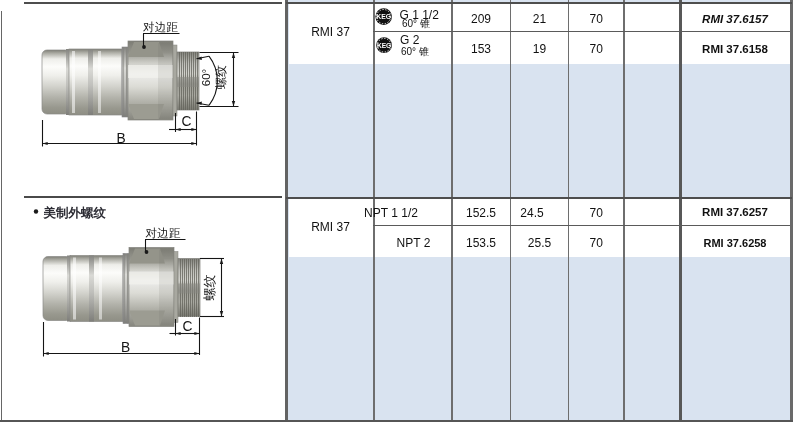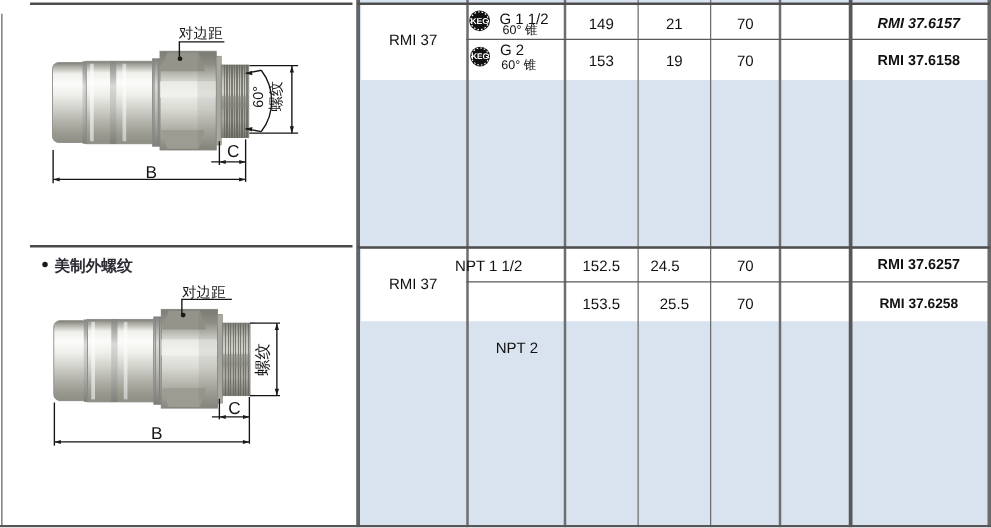--- a/index.html
+++ b/index.html
@@ -34,21 +34,21 @@
 
   <div class="l" style="left:0.5px;top:10.5px;width:1.5px;height:409.5px;background:#666;"></div>
   <div class="l" style="left:24px;top:2px;width:257.5px;height:1.5px;background:#4e4e4e;"></div>
   <div class="l" style="left:24px;top:196px;width:257.5px;height:1.6px;background:#4a4a4a;"></div>
 
   <div class="t" style="left:330.5px;top:31.5px;font-size:12px;">RMI 37</div>
   <div class="t" style="left:399.5px;top:14.5px;font-size:12px;transform:translate(0,-50%);">G 1 1/2</div>
   <div class="t" style="left:402px;top:23.8px;font-size:10px;transform:translate(0,-50%);">60° 锥</div>
   <div class="t" style="left:400px;top:40px;font-size:12px;transform:translate(0,-50%);">G 2</div>
   <div class="t" style="left:401px;top:52.3px;font-size:10px;transform:translate(0,-50%);">60° 锥</div>
-  <div class="t" style="left:481px;top:19px;font-size:12px;">149</div>
+  <div class="t" style="left:481px;top:19px;font-size:12px;">209</div>
   <div class="t" style="left:539.5px;top:19px;font-size:12px;">21</div>
   <div class="t" style="left:596.3px;top:19px;font-size:12px;">70</div>
   <div class="t" style="left:735px;top:19px;font-size:11.5px;font-weight:bold;font-style:italic;">RMI 37.6157</div>
   <div class="t" style="left:481px;top:48.9px;font-size:12px;">153</div>
   <div class="t" style="left:539.5px;top:48.9px;font-size:12px;">19</div>
   <div class="t" style="left:596.3px;top:48.9px;font-size:12px;">70</div>
   <div class="t" style="left:735px;top:48.9px;font-size:11.5px;font-weight:bold;">RMI 37.6158</div>
 
   <svg class="l" style="left:374px;top:7px;" width="20" height="48" viewBox="0 0 20 48">
     <circle cx="9.7" cy="9.6" r="8.3" fill="#111"></circle>
@@ -58,21 +58,21 @@
     <circle cx="10.1" cy="38.2" r="6.8" fill="none" stroke="#fff" stroke-width="0.9" stroke-dasharray="1.3 1.6"></circle>
     <text x="10.1" y="40.5" font-size="6.6" font-weight="bold" fill="#fff" text-anchor="middle" font-family="Liberation Sans">KEG</text>
   </svg>
 
   <div class="t" style="left:330.5px;top:227.3px;font-size:12px;">RMI 37</div>
   <div class="t" style="left:391px;top:212.5px;font-size:12px;">NPT 1 1/2</div>
   <div class="t" style="left:481px;top:212.5px;font-size:12px;">152.5</div>
   <div class="t" style="left:532px;top:212.5px;font-size:12px;">24.5</div>
   <div class="t" style="left:596.3px;top:212.5px;font-size:12px;">70</div>
   <div class="t" style="left:735px;top:212px;font-size:11.5px;font-weight:bold;">RMI 37.6257</div>
-  <div class="t" style="left:413.5px;top:242.5px;font-size:12px;margin-top:35px;">NPT 2</div>
+  <div class="t" style="left:413.5px;top:242.5px;font-size:12px;">NPT 2</div>
   <div class="t" style="left:481px;top:242.5px;font-size:12px;">153.5</div>
   <div class="t" style="left:539.5px;top:242.5px;font-size:12px;">25.5</div>
   <div class="t" style="left:596.3px;top:242.5px;font-size:12px;">70</div>
   <div class="t" style="left:735px;top:242.5px;font-size:11px;font-weight:bold;">RMI 37.6258</div>
 
   <svg class="l" style="left:0;top:0;" width="285" height="422" viewBox="0 0 285 422">
     <defs>
       <linearGradient id="gm" x1="0" y1="0" x2="0" y2="1">
         <stop offset="0" stop-color="#7e7e76"></stop>
           <stop offset="0.05" stop-color="#aaaaa2"></stop>

